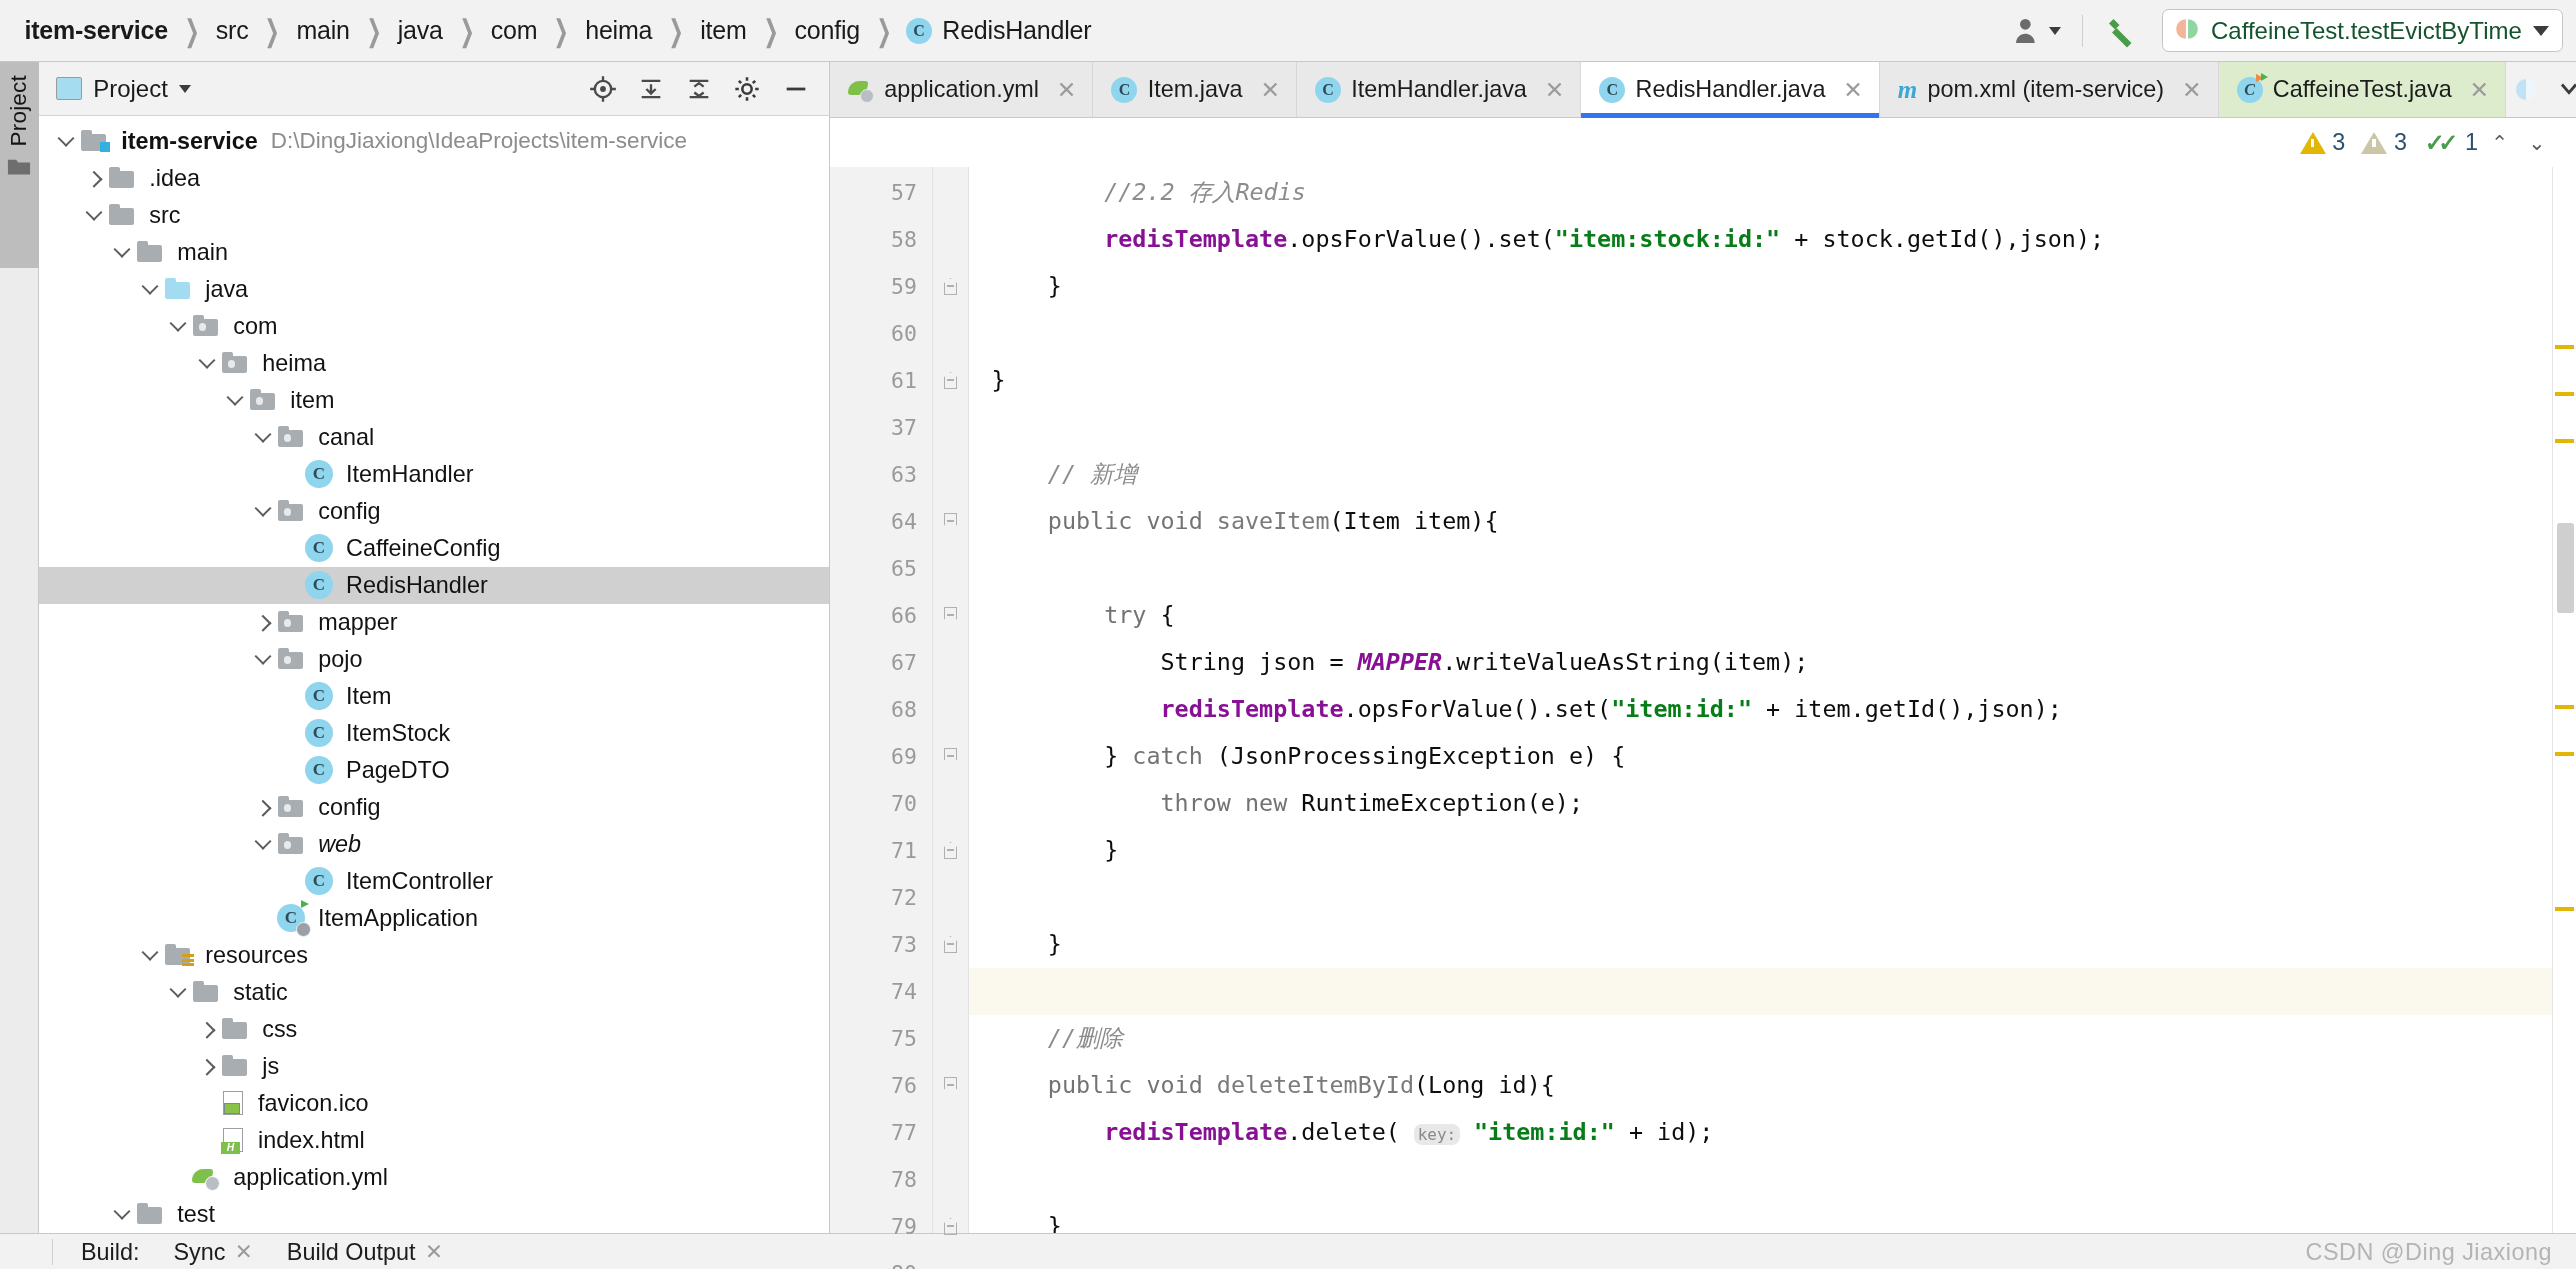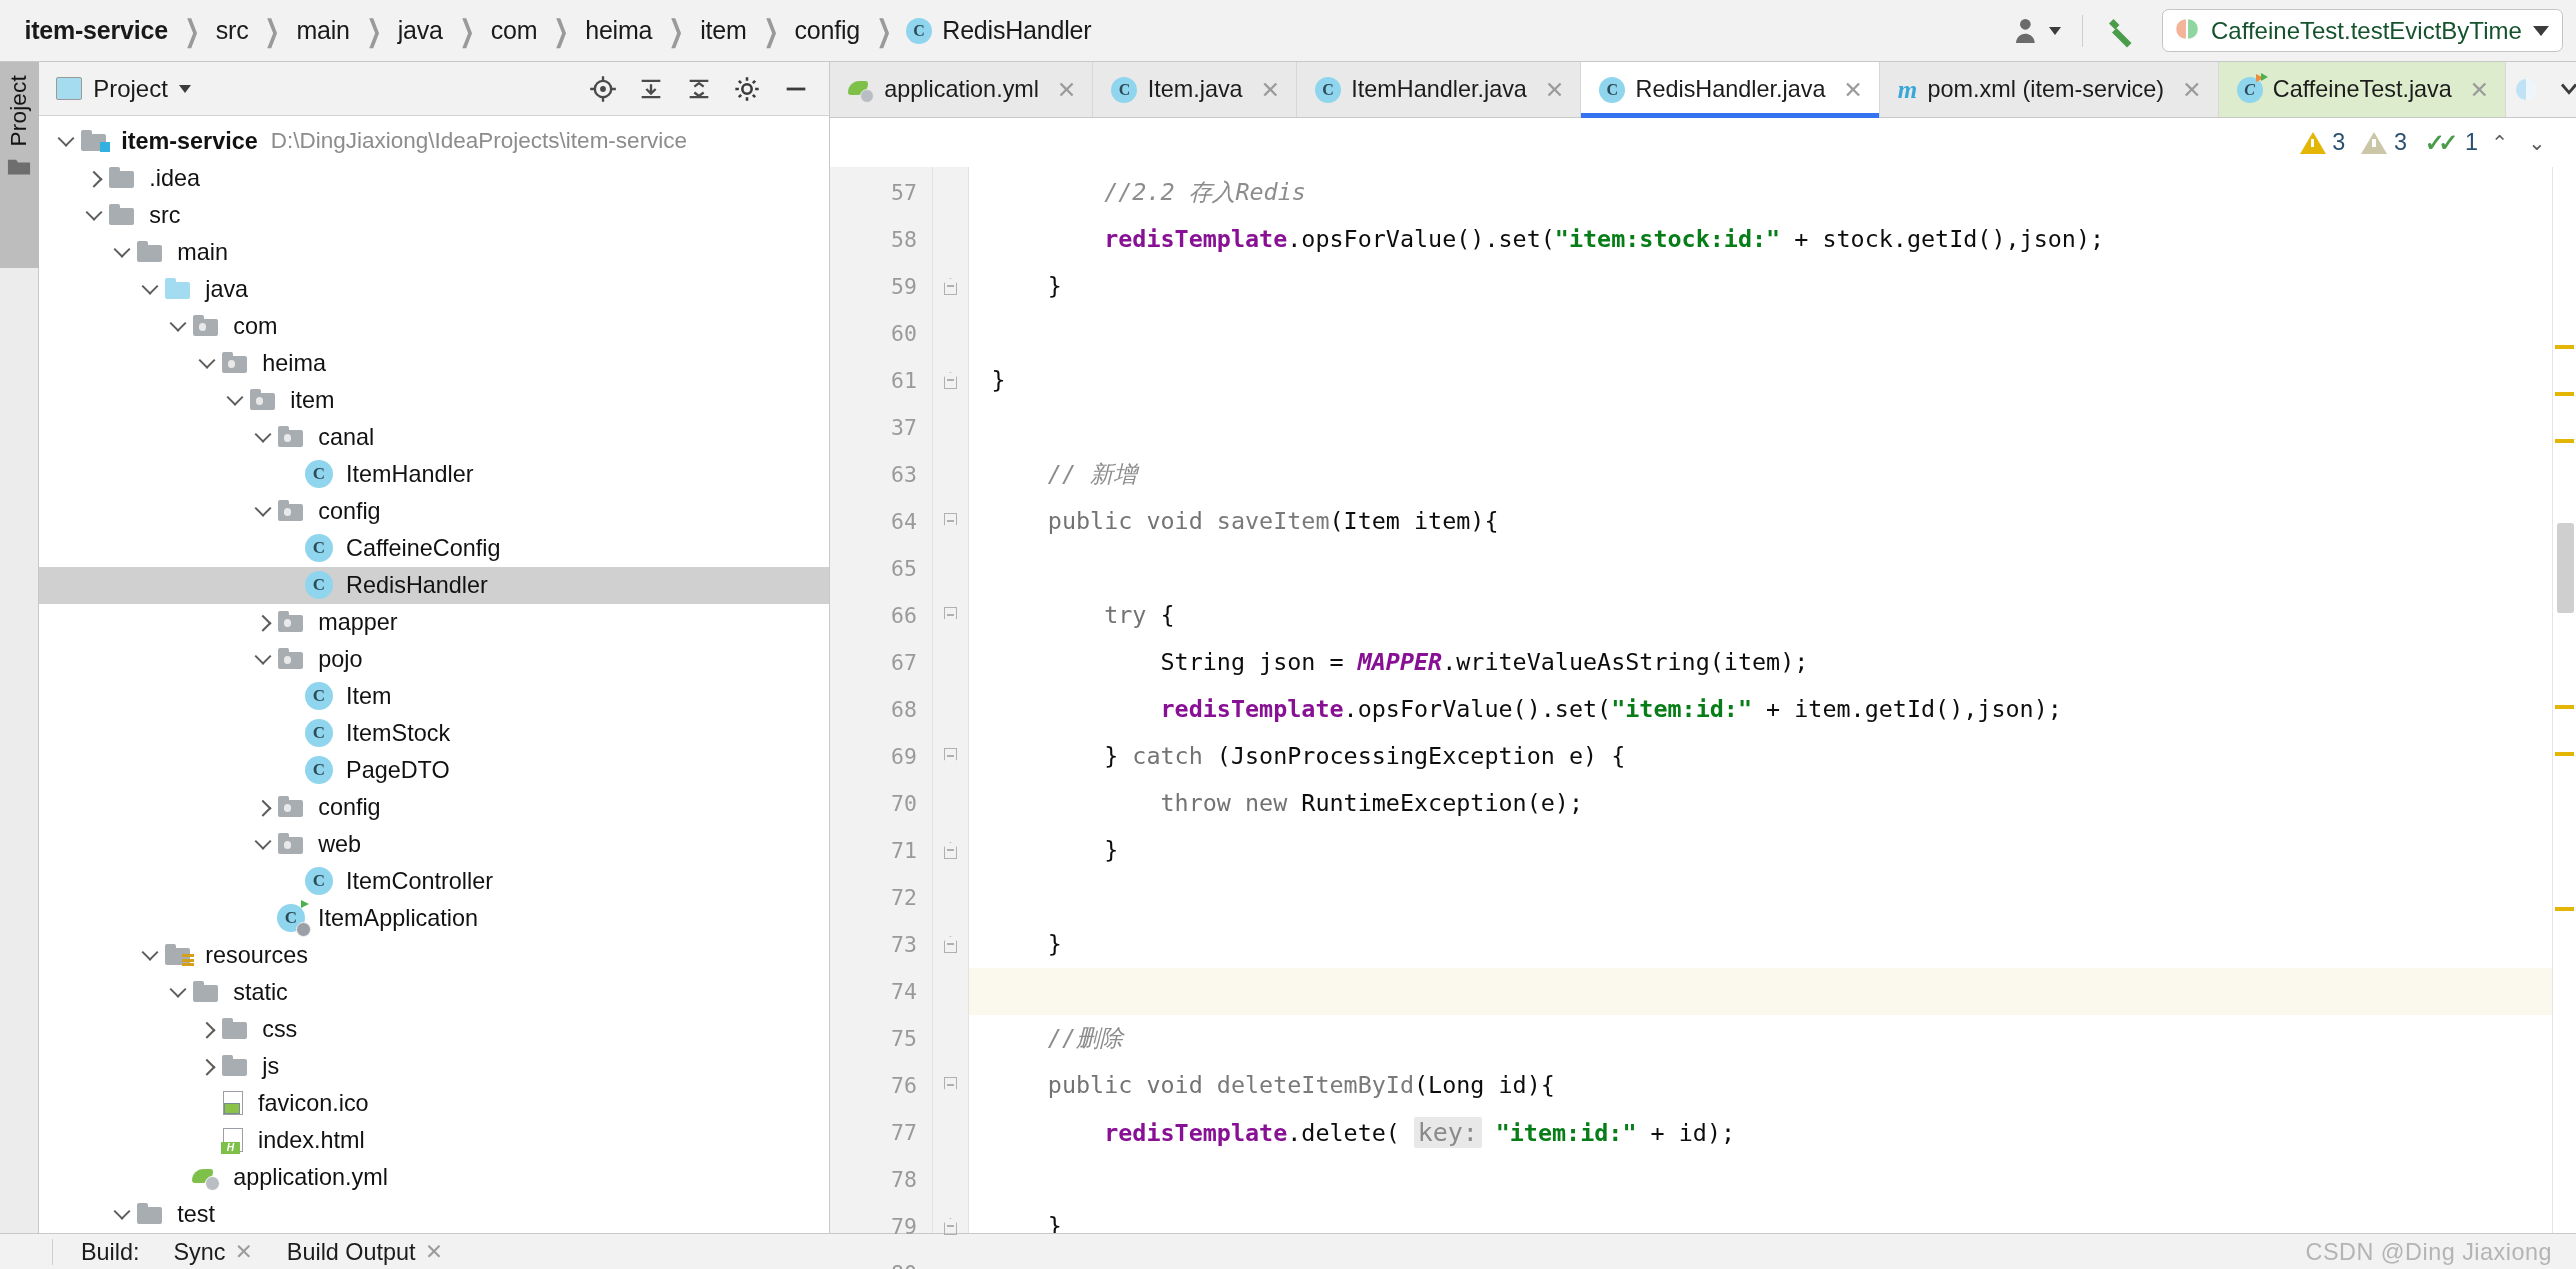--- a/index.html
+++ b/index.html
@@ -254,21 +254,21 @@
     font-family: "DejaVu Sans Mono", monospace; font-size: 23.4px; color:#0d0d0d;
     padding-left: 22.5px;
   }
   .cline.hl { background:#fbf8ee; }
   .kw { color:#737373; font-weight:normal; }
   .str { color:#067d17; font-weight:bold; }
   .cm { color:#8c8c8c; font-style:italic; }
   .fld { color:#871094; font-weight:bold; }
   .decl { color:#7a7a7a; }
   .stat { color:#871094; font-style:italic; font-weight:bold; }
-  .hint { background:#e8e8e8; color:#8a8a8a; font-size:25px; border-radius:2px; padding:0.9px 3.7px;text-align:center; }
+  .hint { background:#e8e8e8; color:#8a8a8a; font-size:16px; border-radius:8px; padding:0.9px 3.7px;text-align:center; }
 
   
   .markerstrip {
     width: 24px; flex:0 0 24px; background:#ffffff; border-left:0.9px solid #e5e5e5;
     position:relative;
   }
   .mk { position:absolute; right:1.9px; width:19px; height:3.7px; }
   .mk.y { background:#e3b505; }
   .scrollthumb {
     position:absolute; right:1.9px; top:356px; width:17px; height:90px;
@@ -545,21 +545,21 @@
           </div>
           <div class="trow" style="padding-left: 210px;">
             <span class="twist">
               <i class="chev right"></i>
             </span>
             <span class="ic ic-folder ic-pkg">
               <i class="dot"></i>
             </span>
             <span class="tlabel">config</span>
           </div>
-          <div class="trow" style="padding-left: 210px;">
+          <div class="trow" style="padding-left: 210px; font-style: italic;">
             <span class="twist">
               <i class="chev down"></i>
             </span>
             <span class="ic ic-folder ic-pkg">
               <i class="dot"></i>
             </span>
             <span class="tlabel">web</span>
           </div>
           <div class="trow" style="padding-left: 238px;">
             <span class="twist"></span>

